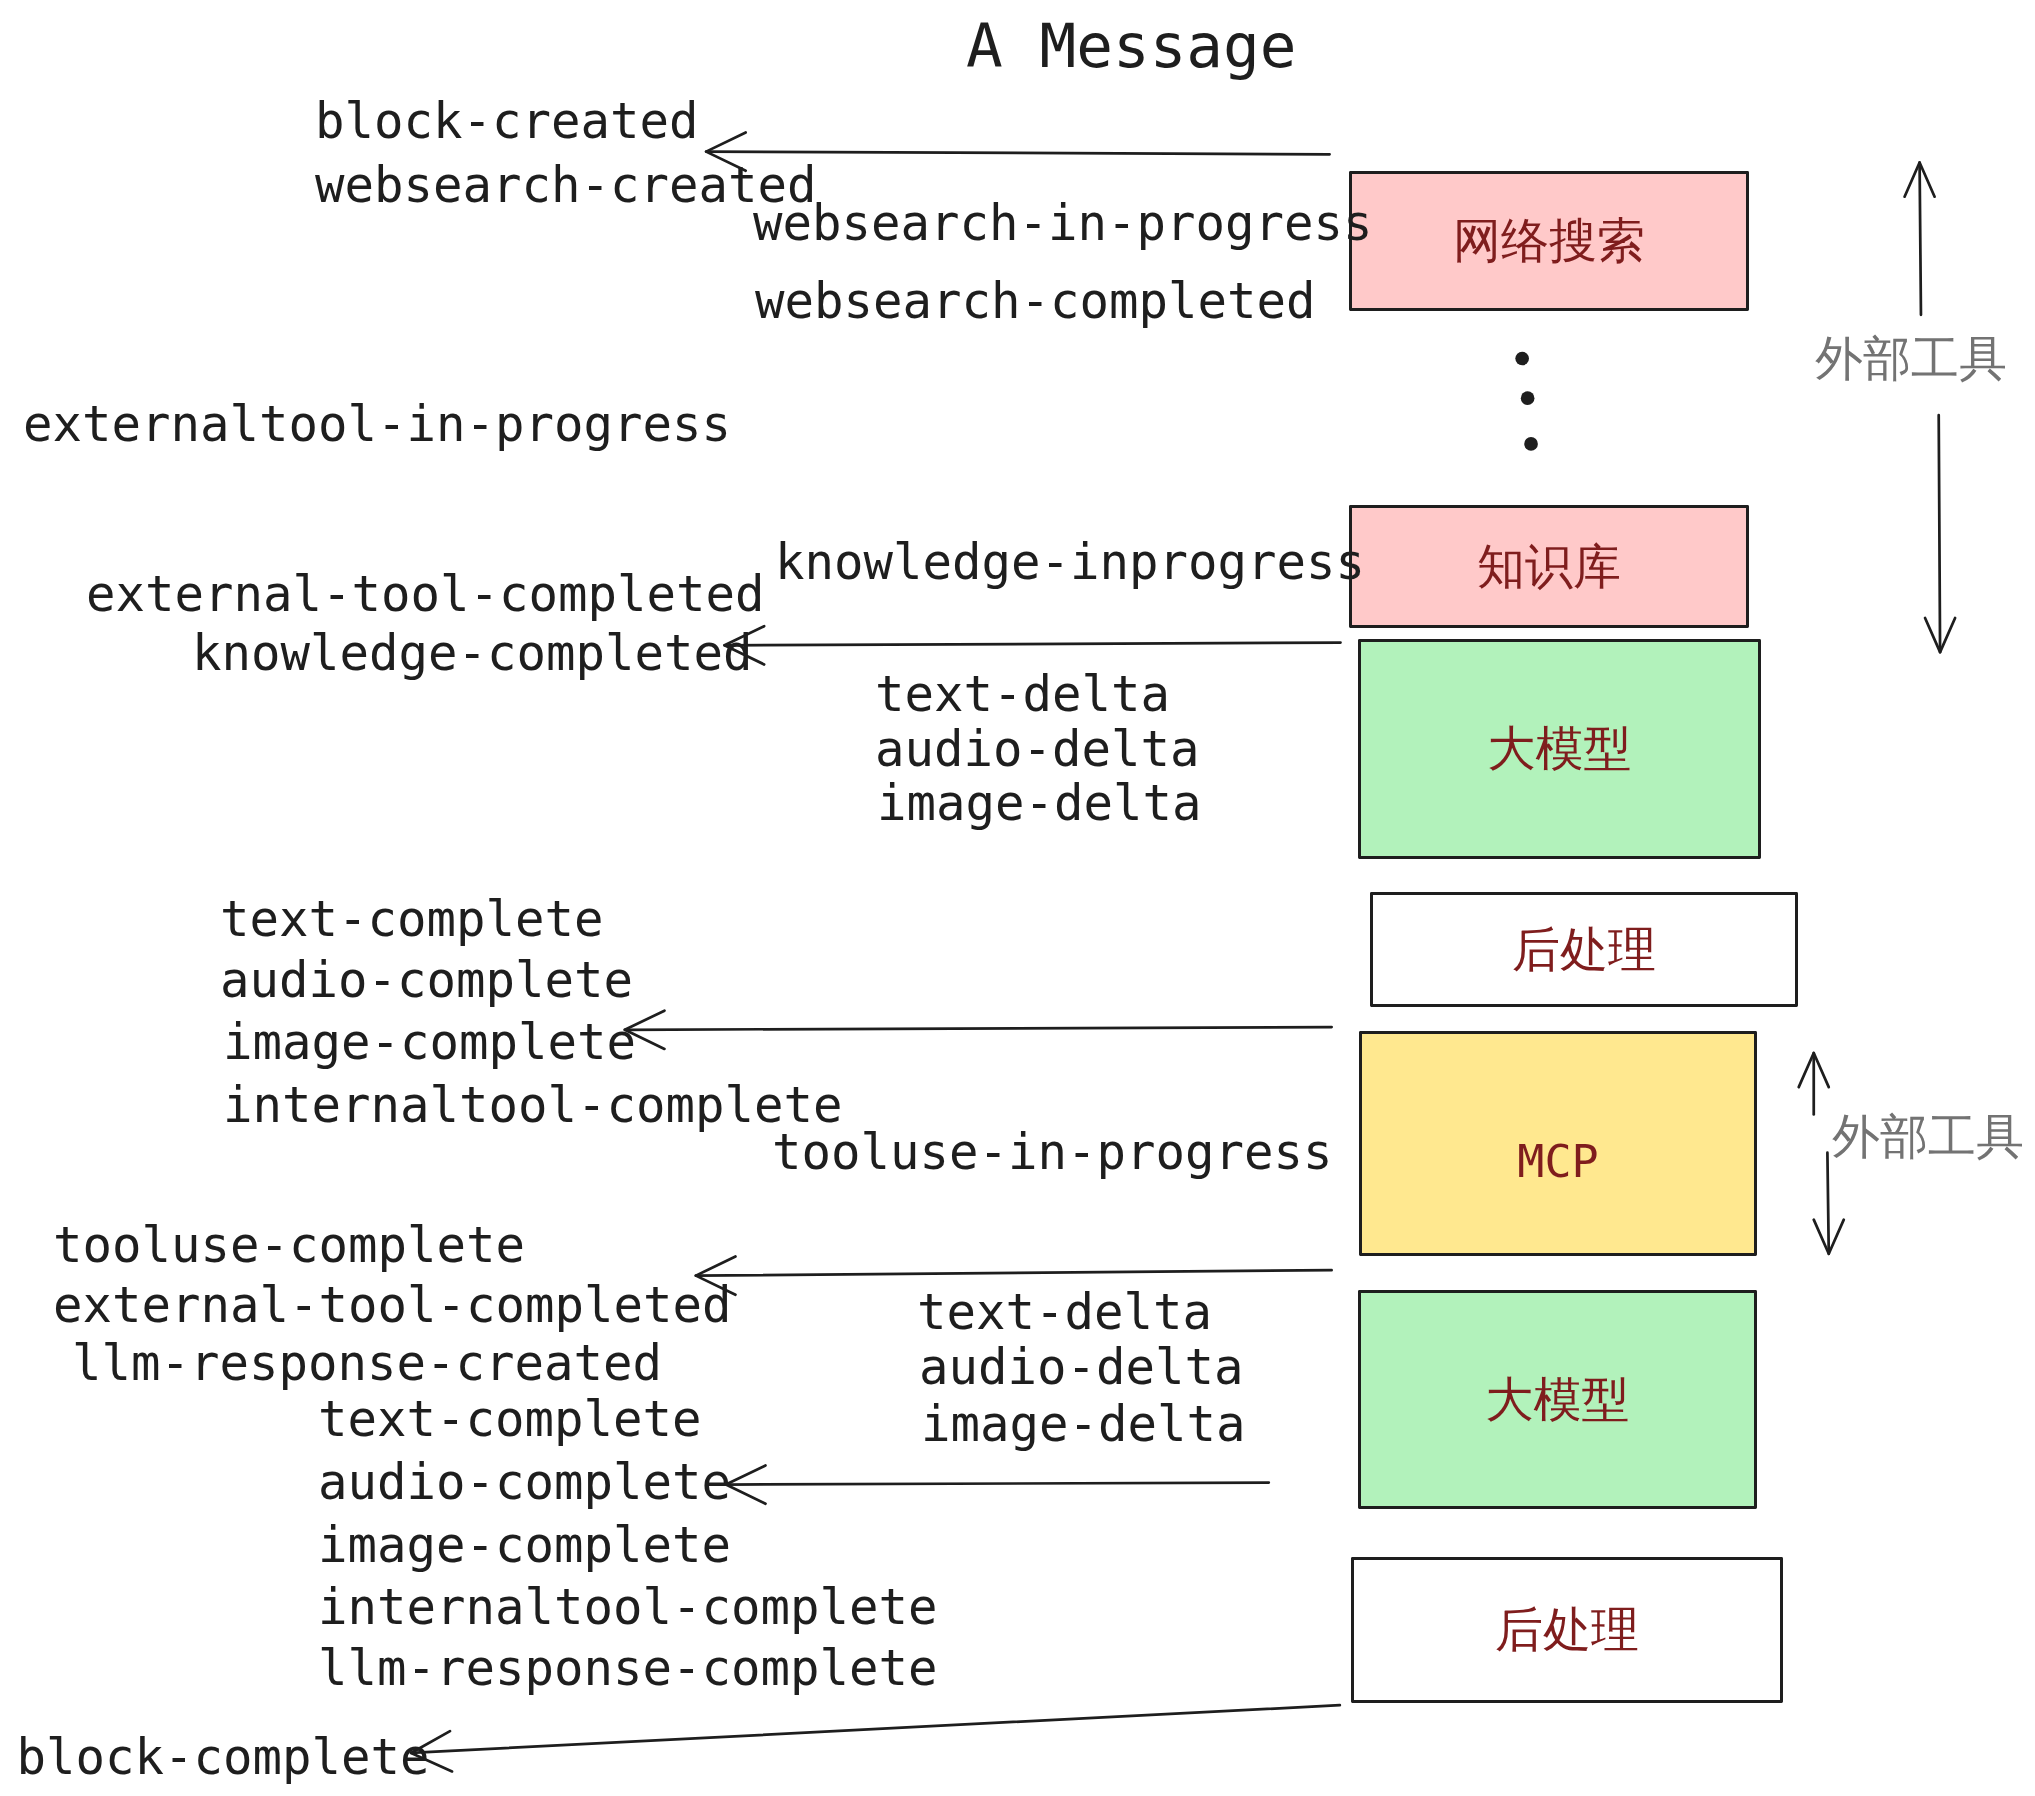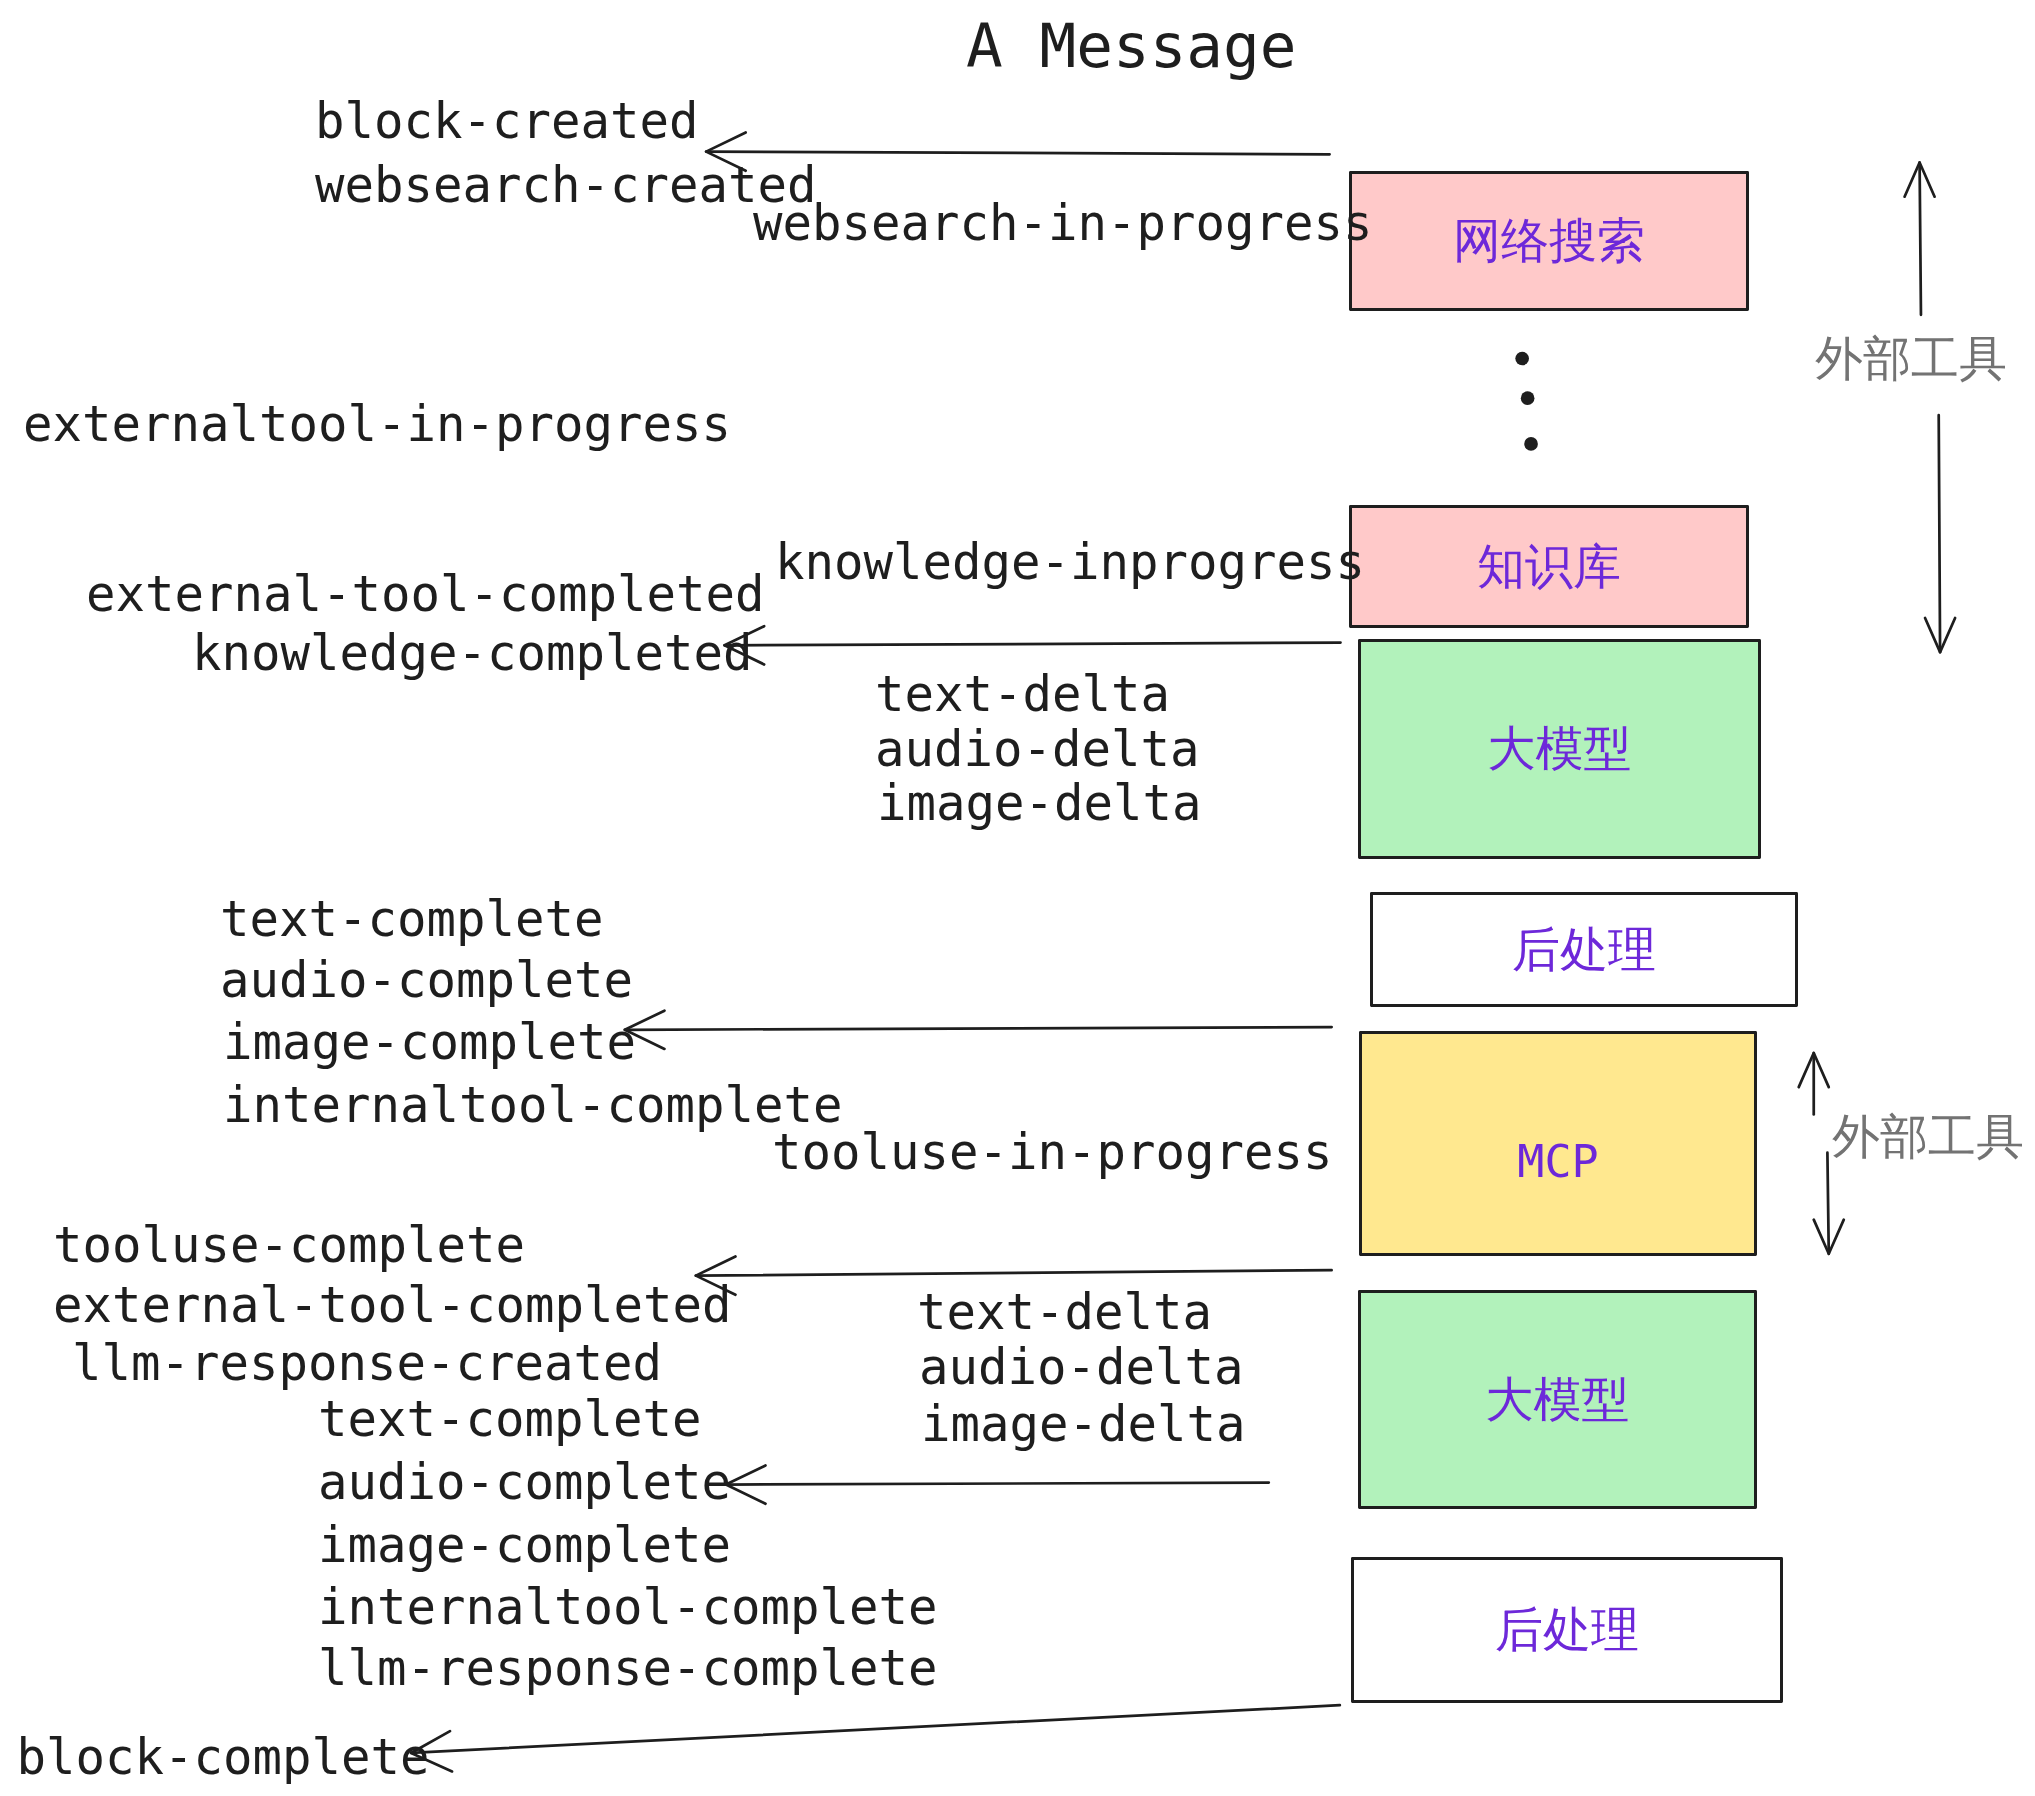--- a/index.html
+++ b/index.html
@@ -35,21 +35,21 @@
     border-radius:1.4px;
     display:flex;
     align-items:center;
     justify-content:center;
     box-sizing:border-box;
   }
   .box-label{
     font-family:"Liberation Sans", sans-serif;
     font-size:48px;
     line-height:48px;
-    color:#6d28d9;
+    color:#7f1d1d;
     white-space:nowrap;
   }
   .box-label.mono{
     font-family:"DejaVu Sans Mono", monospace;
     font-size:45px;
     margin-top:36px;
   }
   .zh-side{
     position:absolute;
     font-family:"Liberation Sans", sans-serif;
@@ -157,20 +157,21 @@
   <div class="box" style="left: 1351px; top: 1557px; width: 432px; height: 146px; background: rgb(255, 255, 255);">
     <span class="box-label">后处理</span>
   </div>
 
   <div class="zh-side" style="left:1815px;top:335px;">外部工具</div>
   <div class="zh-side" style="left:1832px;top:1113px;">外部工具</div>
 
   <div class="ev" style="left:315px;top:99px;">block-created</div>
   <div class="ev" style="left:315px;top:163px;">websearch-created</div>
   <div class="ev" style="left:753px;top:201px;">websearch-in-progress</div>
+  <div class="ev" style="left:755px;top:279px;">websearch-completed</div>
   <div class="ev" style="left:23px;top:402px;">externaltool-in-progress</div>
   <div class="ev" style="left:775px;top:540px;">knowledge-inprogress</div>
   <div class="ev" style="left:86px;top:572px;">external-tool-completed</div>
   <div class="ev" style="left:192px;top:631px;">knowledge-completed</div>
 
   <div class="ev" style="left:875px;top:672px;">text-delta</div>
   <div class="ev" style="left:875px;top:727px;">audio-delta</div>
   <div class="ev" style="left:877px;top:781px;">image-delta</div>
 
   <div class="ev" style="left:220px;top:897px;">text-complete</div>

